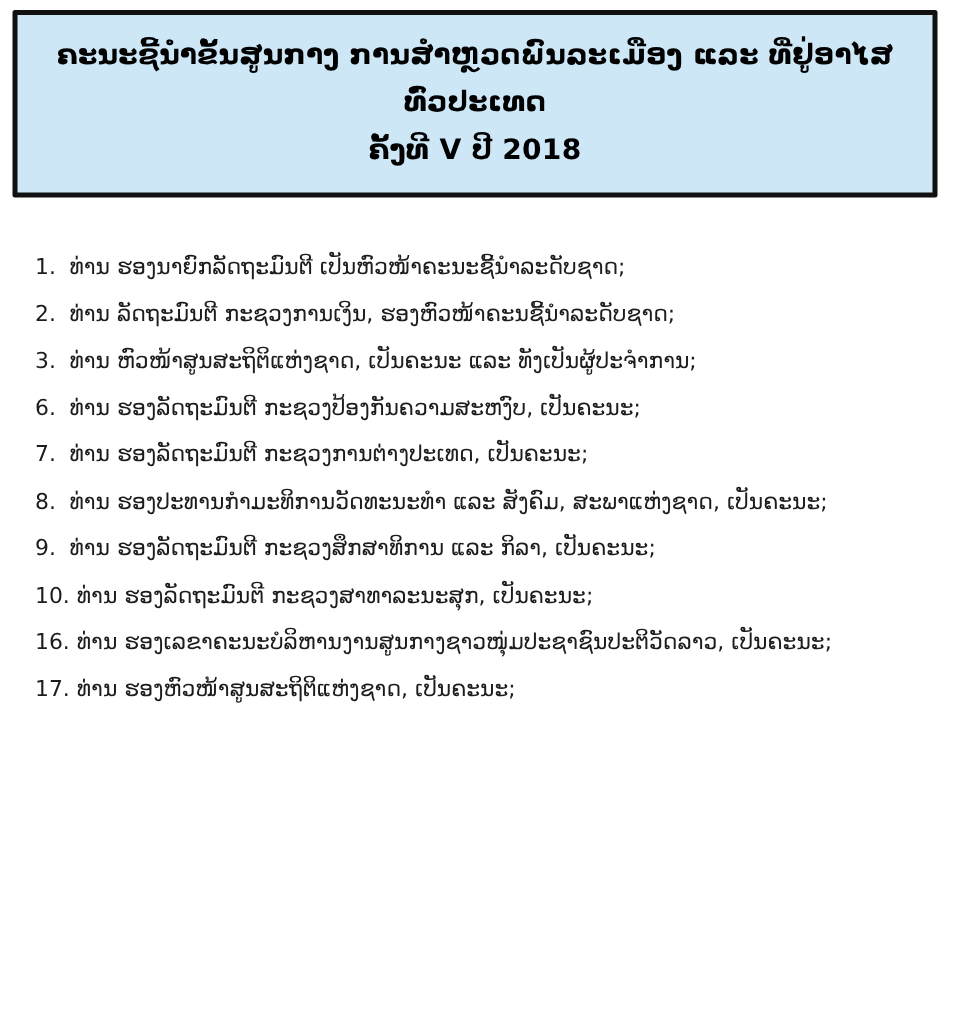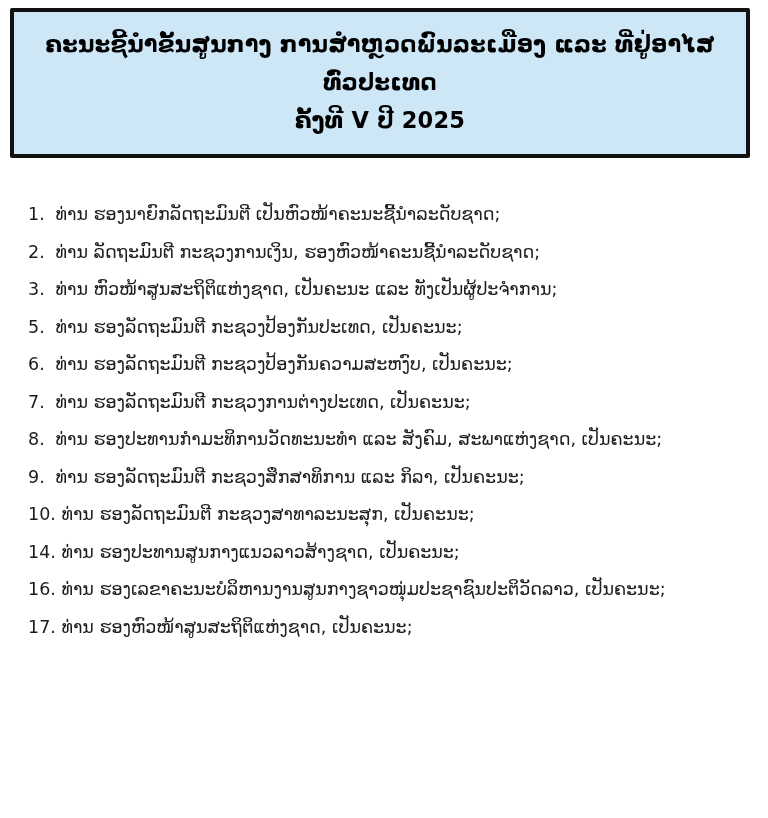--- a/index.html
+++ b/index.html
@@ -56,44 +56,40 @@
     display: inline;
   }
 </style>
 </head>
 <body>
 
 <div class="page">
 
   <div class="title-box">
     <div class="title-line">ຄະນະຊີ້ນຳຂັ້ນສູນກາງ ການສຳຫຼວດພົນລະເມືອງ ແລະ ທີ່ຢູ່ອາໄສທົ່ວປະເທດ</div>
-    <div class="title-line">ຄັ້ງທີ V ປີ 2025</div>
+    <div class="title-line">ຄັ້ງທີ V ປີ 2018</div>
   </div>
 
   <div class="list" id="committee-list">
   <div class="list-item">
     <span class="num">1.</span>
     <span class="txt">ທ່ານ ຮອງນາຍົກລັດຖະມົນຕີ ເປັນຫົວໜ້າຄະນະຊີ້ນຳລະດັບຊາດ;</span>
   </div>
 
   <div class="list-item">
     <span class="num">2.</span>
     <span class="txt">ທ່ານ ລັດຖະມົນຕີ ກະຊວງການເງິນ, ຮອງຫົວໜ້າຄະນຊີ້ນຳລະດັບຊາດ;</span>
   </div>
 
   <div class="list-item">
     <span class="num">3.</span>
     <span class="txt">ທ່ານ ຫົວໜ້າສູນສະຖິຕິແຫ່ງຊາດ, ເປັນຄະນະ ແລະ ທັງເປັນຜູ້ປະຈຳການ;</span>
   </div>
 
 
-  <div class="list-item">
-    <span class="num">5.</span>
-    <span class="txt">ທ່ານ ຮອງລັດຖະມົນຕີ ກະຊວງປ້ອງກັນປະເທດ, ເປັນຄະນະ;</span>
-  </div>
 
   <div class="list-item">
     <span class="num">6.</span>
     <span class="txt">ທ່ານ ຮອງລັດຖະມົນຕີ ກະຊວງປ້ອງກັນຄວາມສະຫງົບ, ເປັນຄະນະ;</span>
   </div>
 
   <div class="list-item">
     <span class="num">7.</span>
     <span class="txt">ທ່ານ ຮອງລັດຖະມົນຕີ ກະຊວງການຕ່າງປະເທດ, ເປັນຄະນະ;</span>
   </div>
@@ -109,24 +105,20 @@
   </div>
 
   <div class="list-item">
     <span class="num">10.</span>
     <span class="txt">ທ່ານ ຮອງລັດຖະມົນຕີ ກະຊວງສາທາລະນະສຸກ, ເປັນຄະນະ;</span>
   </div>
 
 
 
 
-  <div class="list-item">
-    <span class="num">14.</span>
-    <span class="txt">ທ່ານ ຮອງປະທານສູນກາງແນວລາວສ້າງຊາດ, ເປັນຄະນະ;</span>
-  </div>
 
 
   <div class="list-item">
     <span class="num">16.</span>
     <span class="txt">ທ່ານ ຮອງເລຂາຄະນະບໍລິຫານງານສູນກາງຊາວໜຸ່ມປະຊາຊົນປະຕິວັດລາວ, ເປັນຄະນະ;</span>
   </div>
 
   <div class="list-item">
     <span class="num">17.</span>
     <span class="txt">ທ່ານ ຮອງຫົວໜ້າສູນສະຖິຕິແຫ່ງຊາດ, ເປັນຄະນະ;</span>

